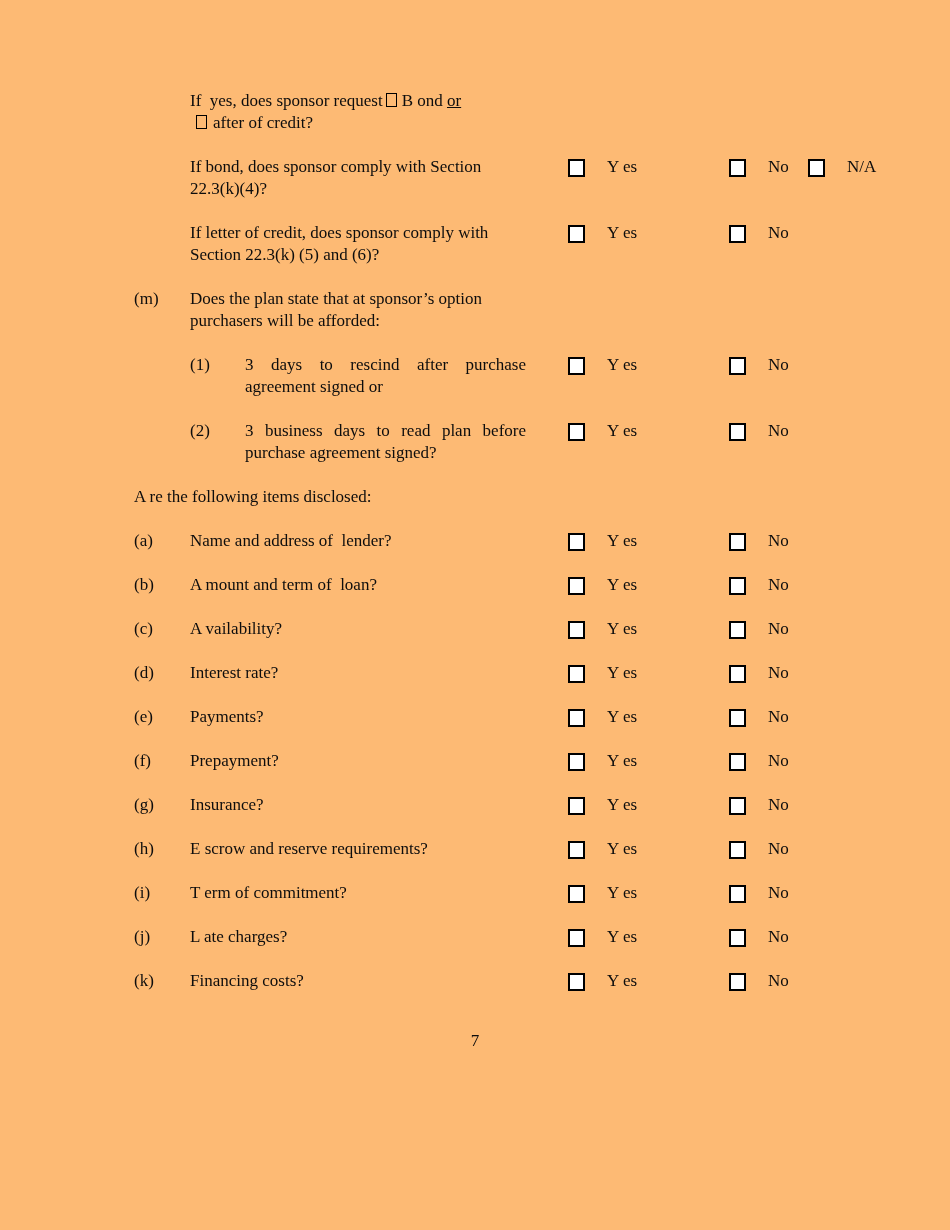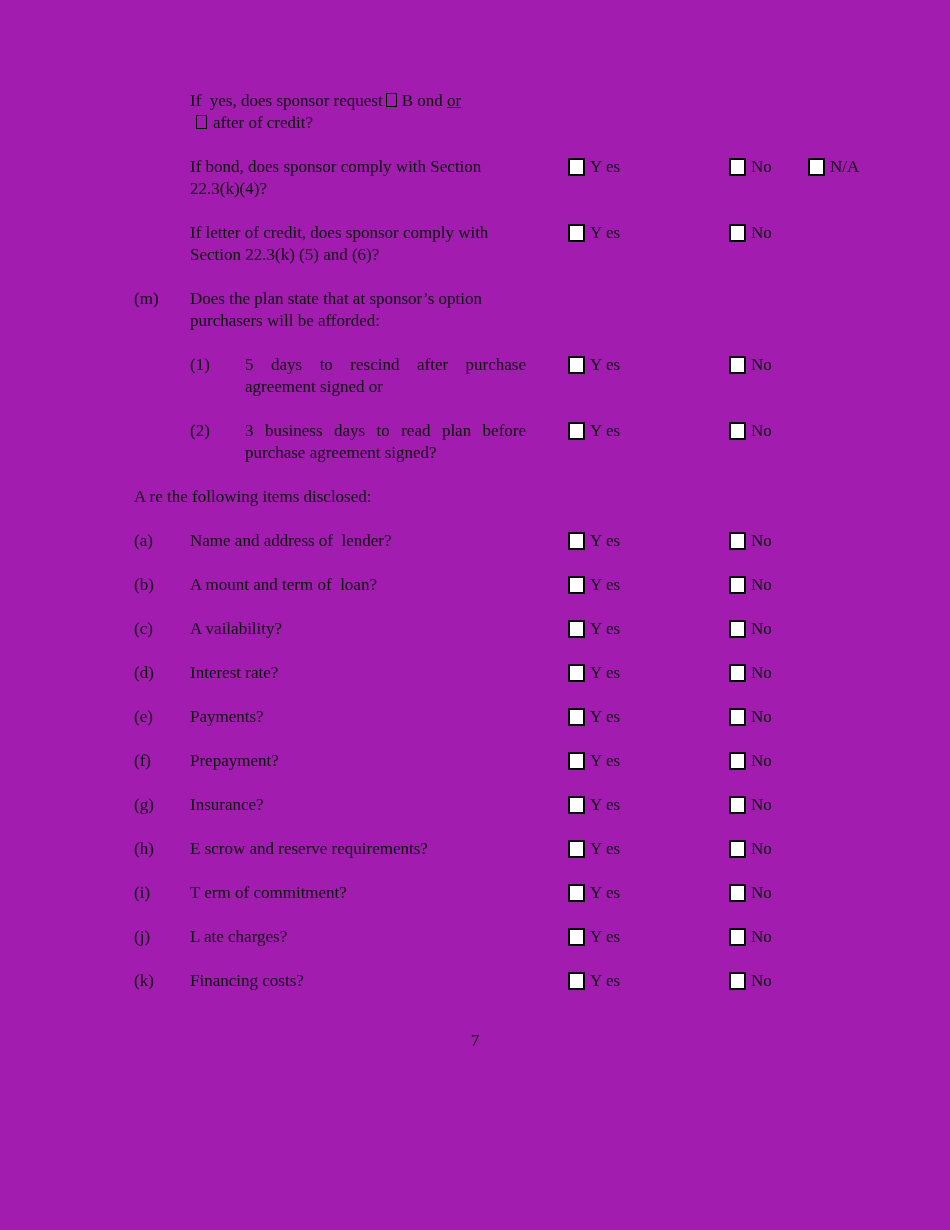--- a/index.html
+++ b/index.html
@@ -1,21 +1,21 @@
 <!DOCTYPE html>
 <html><head>
 <meta charset="utf-8">
 <style>
   * { margin: 0; padding: 0; box-sizing: border-box; }
   html, body { background: #ffffff; }
   .page {
     position: relative;
     width: 950px;
     height: 1230px;
-    background: #a21caf;
+    background: #fdba74;
     color: #0d0d0d;
     font-family: "Liberation Serif", "DejaVu Serif", serif;
     font-size: 17px;
     line-height: 22px;
     overflow: hidden;
   }
   .content { padding: 90px 30px 0 78px; }
   .row {
     display: grid;
     grid-template-columns: 56px 56px 378px 120px 120px 1fr;
@@ -28,21 +28,21 @@
   .col-yes  { grid-column: 4; }
   .col-no   { grid-column: 5; margin-left: 41px; }
   .col-na   { grid-column: 6; }
   .col-title { grid-column: 2 / -1; }
   .col-wide  { grid-column: 2 / 4; }
   .q-text { max-width: 336px; white-space: pre-wrap; }
   .pre { white-space: pre-wrap; }
   .subrow { display: flex; max-width: 336px; }
   .sub-label { flex: 0 0 55px; width: 55px; }
   .sub-text { flex: 1 1 auto; text-align: justify; }
-  .ans { display: flex; align-items: flex-start; }
+  .ans { display: flex; align-items: center; gap: 17px; }
   .cb {
     width: 17px; height: 18px;
     border: 2px solid #000;
     background: #fff;
     flex: 0 0 auto;
     margin-top: 2px;
     margin-right: 5px;
     cursor: pointer;
   }
   .cb-inline {
@@ -112,21 +112,21 @@
 
     <div class="row">
       <div class="col-item">(m)</div>
       <div class="col-text q-text">Does the plan state that at sponsor’s option purchasers will be afforded:</div>
     </div>
 
     <div class="row">
       <div class="col-text">
         <div class="subrow">
           <span class="sub-label">(1)</span>
-          <span class="sub-text">5 days to rescind after purchase agreement signed or</span>
+          <span class="sub-text">3 days to rescind after purchase agreement signed or</span>
         </div>
       </div>
       <div class="col-yes ans">
         <span class="cb"></span>
         <span>Y es</span>
       </div>
       <div class="col-no ans">
         <span class="cb"></span>
         <span>No</span>
       </div>

